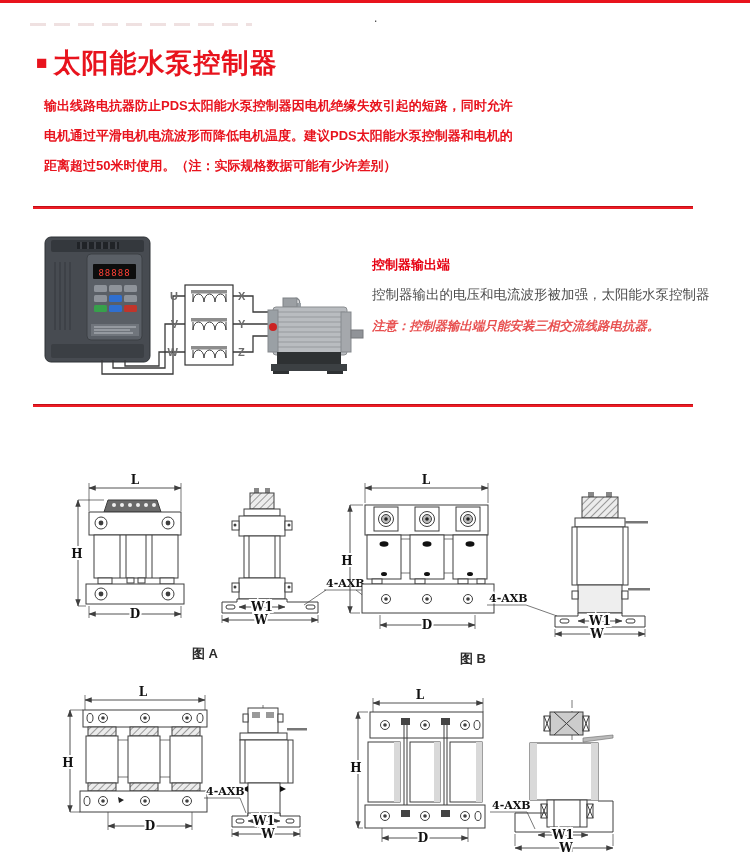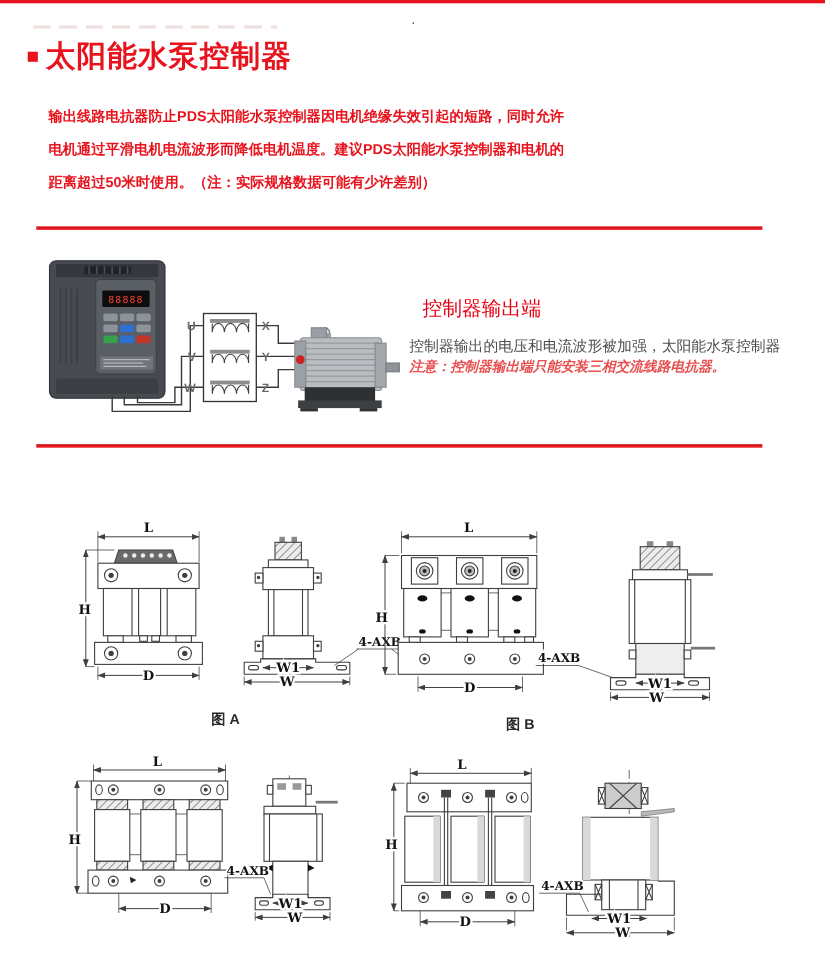--- a/index.html
+++ b/index.html
@@ -2,36 +2,36 @@
 <html><head>
 <meta charset="utf-8">
 <style>
   html,body{margin:0;padding:0;background:#fff;}
   #page{position:relative;width:750px;height:867px;background:#fff;overflow:hidden;
         font-family:"Liberation Sans","DejaVu Sans",sans-serif;}
   .topbar{position:absolute;left:0;top:0;width:750px;height:3px;background:#e8131d;}
   .smudge{position:absolute;left:30px;top:23px;width:222px;height:3px;opacity:.45;
           background:repeating-linear-gradient(90deg,#dcbcbc 0 16px,transparent 16px 24px);}
   .stray-dot{position:absolute;left:374px;top:11px;font-size:12px;color:#444;}
-  .title{position:absolute;left:24px;top:33px;margin:0;font-size:27px;font-weight:700;
+  .title{position:absolute;left:24px;top:33px;margin:12px;font-size:27px;font-weight:700;
          color:#e8131d;letter-spacing:1px;white-space:nowrap;font-family:Liberation Serif, serif;}
   .title .bullet{display:inline-block;font-size:19px;transform:translateY(-3px);margin-right:5px;}
   .intro{position:absolute;left:44px;top:91px;width:680px;color:#e8131d;
          font-size:13px;font-weight:600;line-height:30px;}
   .intro div{white-space:nowrap;}
   .divider{position:absolute;left:33px;width:660px;height:3px;background:#ed1c24;
            border-top:1px solid #c20f17;box-sizing:border-box;}
   .div1{top:206px;} .div2{top:404px;}
   .wiring-svg{position:absolute;left:35px;top:232px;}
   .out-block{position:absolute;left:372px;top:256px;width:352px;}
-  .out-block h2{margin:12px;font-size:18px;font-weight:400;color:#e60012;}
+  .out-block h2{margin:0;font-size:13px;font-weight:700;color:#e60012;}
   .out-body{margin-top:10px;font-size:13.5px;color:#4d4d4d;line-height:21px;}
   .out-body div{white-space:nowrap;}
   .out-body .indent{text-indent:2em;}
-  .out-note{font-size:12.5px;font-style:italic;font-weight:700;color:#e85050;white-space:nowrap;}
+  .out-note{margin-top:13px;font-size:12.5px;font-style:italic;font-weight:700;color:#e85050;white-space:nowrap;}
   .drawings-svg{position:absolute;left:30px;top:455px;}
   
   .ln{fill:none;stroke:#3f3f3f;stroke-width:1;}
   .fw{fill:#fff;stroke:#3f3f3f;stroke-width:1;}
   .dim{fill:none;stroke:#3f3f3f;stroke-width:.9;}
   .ext{fill:none;stroke:#3f3f3f;stroke-width:.7;}
   .dlbl{font:bold 12px "DejaVu Serif","Liberation Serif",serif;fill:#111;
         paint-order:stroke;stroke:#fff;stroke-width:4px;text-anchor:middle;}
   .axb{font:bold 11px "DejaVu Serif","Liberation Serif",serif;fill:#111;
        paint-order:stroke;stroke:#fff;stroke-width:3px;}

